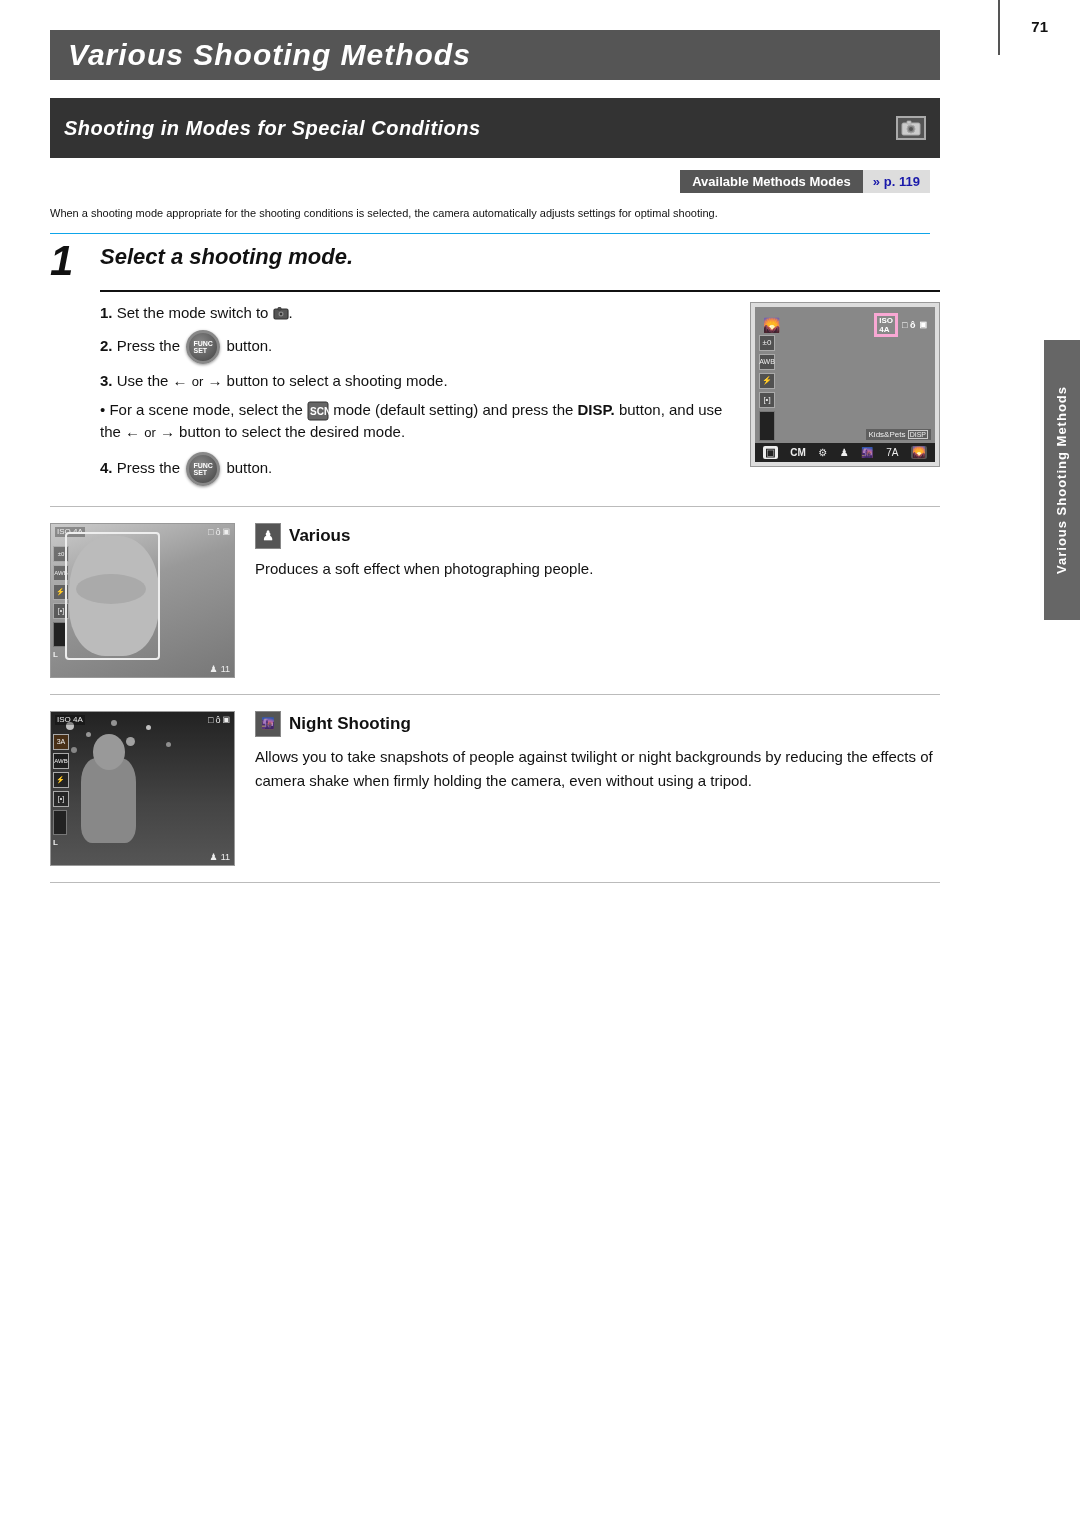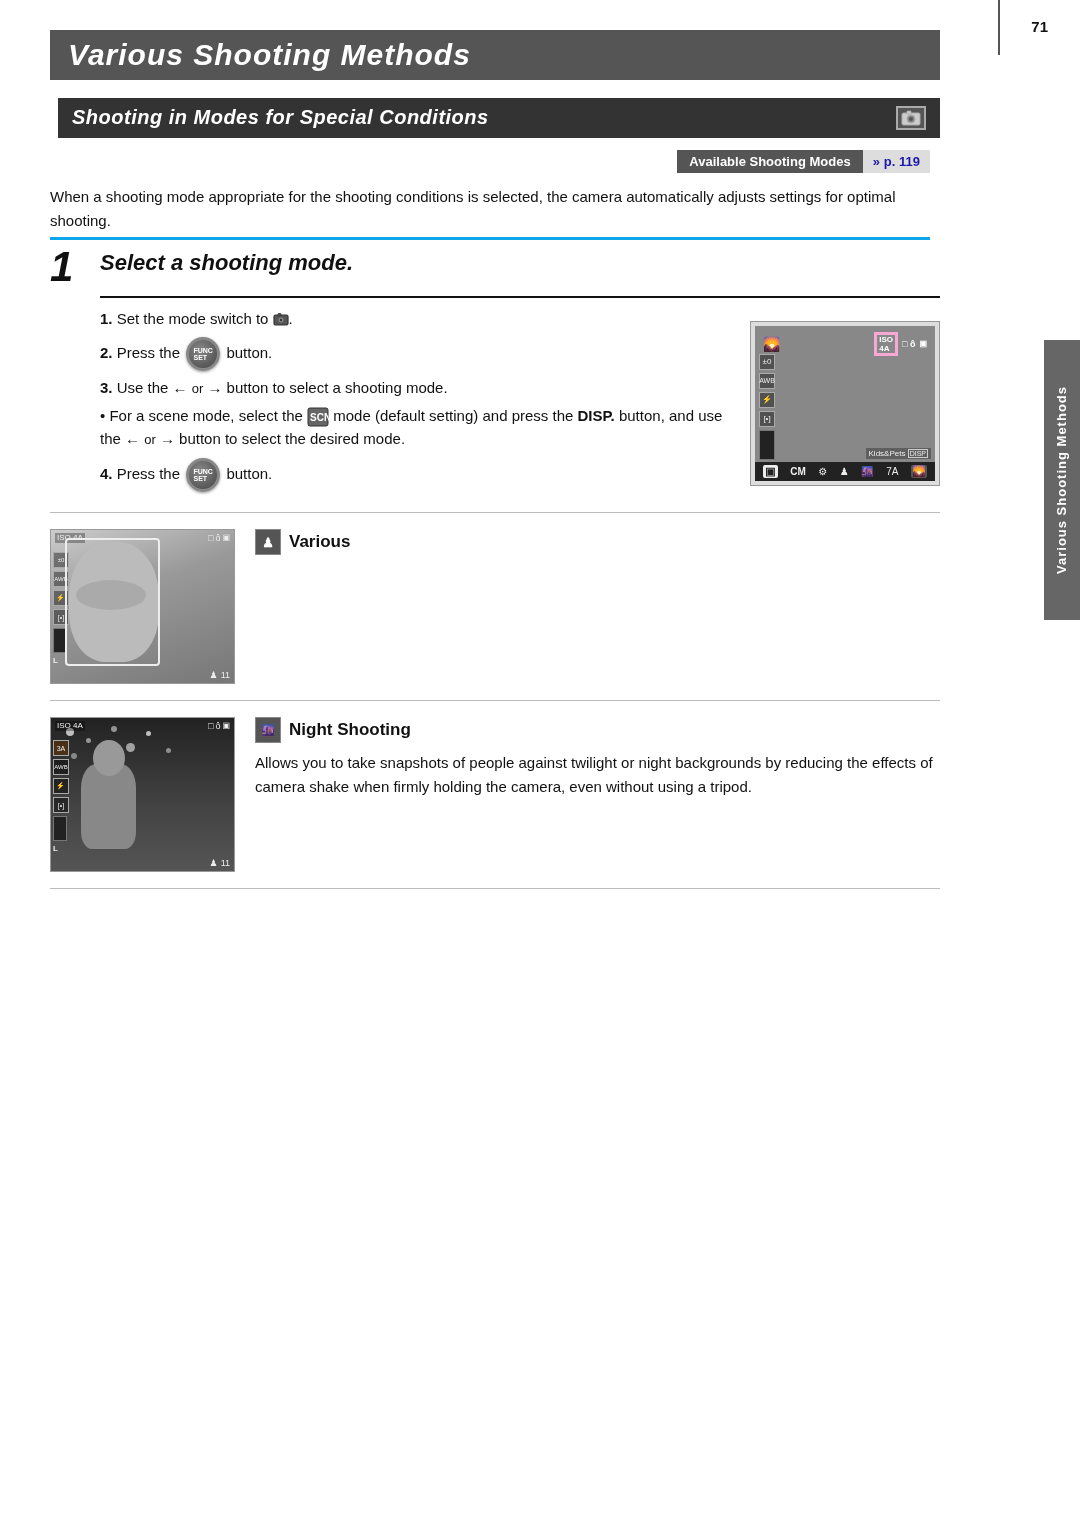--- a/index.html
+++ b/index.html
@@ -74,24 +74,24 @@
       color: #fff;
       font-size: 30px;
       font-weight: 900;
       font-style: italic;
       letter-spacing: 1px;
     }
 
     
     .section-header {
       background: #333;
-      margin: 18px 0 0 8px;
-      padding: 8px 14px;
-      display: flex;
-      align-items: flex-start;
+      margin: 18px 0 0 0;
+      padding: 18px 14px;
+      display: flex;
+      align-items: flex-end;
       margin-right: 40px;
     }
     .section-header h2 {
       color: #fff;
       font-size: 20px;
       font-weight: 900;
       font-style: italic;
       letter-spacing: 0.5px;
       flex: 1;
     }
@@ -131,25 +131,25 @@
       align-items: center;
       gap: 4px;
     }
     .chevron {
       color: #1a1aaa;
       font-size: 13px;
     }
 
     
     .intro-text {
-      font-size: 15px;
+      font-size: 11px;
       line-height: 1.6;
       margin: 8px 50px 0 0;
-      border-bottom: 3px solid #0ea5e9;
-      padding-bottom: 4px;
+      border-bottom: 1px solid #0ea5e9;
+      padding-bottom: 10px;
     }
 
     
     .step-section {
       display: flex;
       margin-top: 10px;
       border-bottom: 1px solid #bbb;
       padding-bottom: 14px;
       margin-right: 40px;
     }
@@ -183,21 +183,20 @@
       border-bottom: 2px solid #111;
       padding-bottom: 20px;
       margin-bottom: 10px;
       display: flex;
       align-items: center;
     }
 
     .step-instructions {
       display: flex;
       gap: 8px;
-      align-items: center;
     }
 
     .instructions-text {
       flex: 1;
       padding-right: 10px;
     }
 
     .instructions-text ol {
       list-style: none;
       padding: 0;
@@ -384,21 +383,21 @@
       <svg width="20" height="16" viewBox="0 0 20 16" fill="none" xmlns="http://www.w3.org/2000/svg">
         <rect x="1" y="3" width="18" height="12" rx="1.5" fill="#ccc" stroke="#aaa" stroke-width="1"></rect>
         <circle cx="10" cy="9" r="4" fill="#888" stroke="#aaa" stroke-width="1"></circle>
         <circle cx="10" cy="9" r="2" fill="#555"></circle>
         <rect x="6" y="1" width="4" height="3" rx="0.5" fill="#ccc" stroke="#aaa" stroke-width="0.8"></rect>
       </svg>
     </div>
   </div>
 
   <div class="modes-bar">
-    <span class="modes-label">Available Shooting Modes</span>
+    <span class="modes-label">Available Methods Modes</span>
     <span class="modes-link">
       <span class="chevron">»</span>
       <span>p. 119</span>
     </span>
   </div>
 
   <p class="intro-text">When a shooting mode appropriate for the shooting conditions is selected, the camera automatically adjusts settings for optimal shooting.</p>
 
   <div class="step-section">
     <div class="step-number-col">
@@ -516,20 +515,21 @@
         </span>
       </div>
 
       <div style="position:absolute;top:8px;left:14px;width:95px;height:128px;border:2px solid #eee;border-radius:4px;"></div>
     </div>
     <div class="mode-info">
       <div class="mode-title">
         <div class="mode-icon">♟</div>
         <span class="bold">Various</span>
       </div>
+      <p class="mode-desc">Produces a soft effect when photographing people.</p>
     </div>
   </div>
 
   <div class="mode-section">
     <div class="mode-image night-img">
 
       <div style="position:absolute;inset:0;background:linear-gradient(180deg,#222 0%,#444 60%,#555 100%);"></div>
 
       <div style="position:absolute;top:5px;left:5px;right:5px;height:70px;">
         <div style="position:absolute;top:5px;left:10px;width:8px;height:8px;border-radius:50%;background:#fff;opacity:0.7;"></div>

